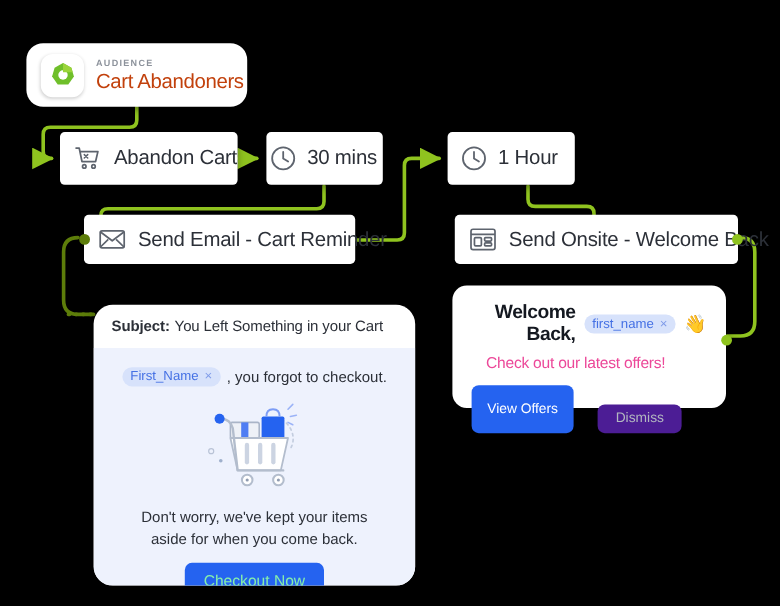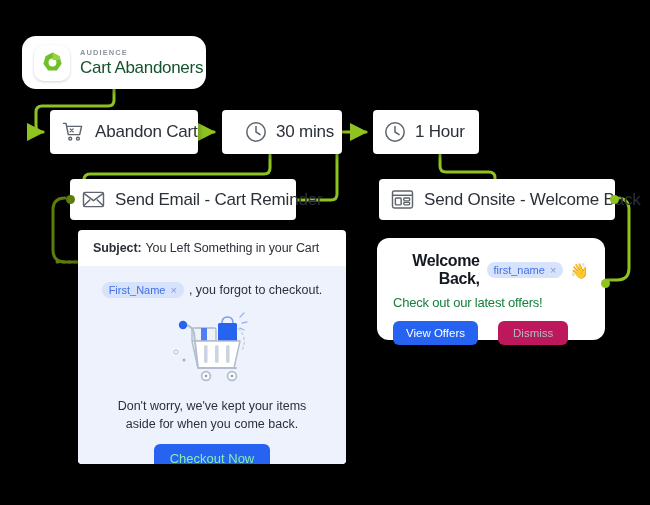--- a/index.html
+++ b/index.html
@@ -39,37 +39,37 @@
   .aud-badge{
     width:36px;height:36px;border-radius:10px;background:#fff;
     box-shadow:0 1px 3px rgba(0,0,0,.18);
     display:flex;align-items:center;justify-content:center;flex:0 0 auto;
   }
   .aud-txt{display:flex;flex-direction:column;justify-content:center;line-height:1;}
   .aud-kicker{
     font-size:7.5px;letter-spacing:1.1px;color:#8d939c;
     text-transform:uppercase;font-weight:700;margin-bottom:2px;
   }
-  .aud-title{font-size:17px;color:#14532d;letter-spacing:-.3px;white-space:nowrap;}
+  .aud-title{font-size:17px;color:#c2410c;letter-spacing:-.3px;white-space:nowrap;}
 
   #abandon-node{left:50px;top:110px;width:148px;height:44px;padding:0 11px;gap:9px;}
-  #delay30-node{left:222px;top:110px;width:120px;height:44px;padding:0 22px;gap:8px;}
+  #delay30-node{left:222px;top:110px;width:97px;height:44px;padding:0 2px;gap:8px;}
   #delay1h-node{left:373px;top:110px;width:106px;height:44px;padding:0 10px;gap:8px;}
   #email-node{left:70px;top:179px;width:226px;height:41px;padding:0 11px;gap:9px;}
   #onsite-node{left:379px;top:179px;width:236px;height:41px;padding:0 11px;gap:9px;}
 
   
   .dot{position:absolute;width:9px;height:9px;border-radius:50%;}
   .dot.dark{background:#5d7d0a;}
   .dot.lite{background:#8fc31f;}
 
   
   #email-preview{
-    position:absolute;left:78px;top:230px;width:268px;height:234px;
-    background:#ffffff;border-radius:4px;overflow:hidden;
+    position:absolute;left:78px;top:254px;width:268px;height:234px;
+    background:#ffffff;border-radius:16px;overflow:hidden;
     box-shadow:0 3px 10px rgba(0,0,0,.35);
   }
   .subject-bar{
     height:36px;display:flex;align-items:center;padding-left:15px;
     font-size:12.5px;color:#2c3038;white-space:nowrap;letter-spacing:-.1px;
   }
   .subject-bar b{font-weight:700;margin-right:4px;}
   .mail-body{
     background:#eef2fd;height:198px;
     display:flex;flex-direction:column;align-items:center;
@@ -96,29 +96,29 @@
   
   #welcome-card{
     position:absolute;left:377px;top:238px;width:228px;height:102px;
     background:#fff;border-radius:12px;
     box-shadow:0 3px 10px rgba(0,0,0,.35);
     padding:14px 16px;box-sizing:border-box;
   }
   .wb-head{display:flex;align-items:center;gap:7px;}
   .wb-title{font-size:16px;font-weight:700;color:#141820;letter-spacing:-.4px;text-align:right;}
   .wb-emoji{font-size:15px;line-height:1;}
-  .wb-sub{margin-top:7px;font-size:13px;color:#15803d;letter-spacing:-.2px;}
+  .wb-sub{margin-top:7px;font-size:13px;color:#ec4899;letter-spacing:-.2px;margin-left:12px;}
   .wb-btns{margin-top:11px;display:flex;gap:20px;}
   .btn-primary{
     background:#2563f0;color:#fff;border:none;border-radius:6px;
     padding:6px 13px;font-size:11.5px;font-family:"Liberation Sans", sans-serif;cursor:pointer;
   }
   .btn-ghost{
-    background:#be185d;color:#b3b8c0;border:none;border-radius:6px;
-    padding:6px 15px;font-size:11.5px;font-family:"Liberation Sans", sans-serif;cursor:pointer;
+    background:#4c1d95;color:#b3b8c0;border:none;border-radius:6px;
+    padding:6px 15px;font-size:11.5px;font-family:"Liberation Sans", sans-serif;cursor:pointer;margin-top:16px;
   }
 </style>
 </head>
 <body>
 
 <div id="stage">
 
   <svg class="wires" viewBox="0 0 650 505">
     <defs>
       <marker id="arw" markerWidth="7" markerHeight="7" refX="5.4" refY="3" orient="auto">

